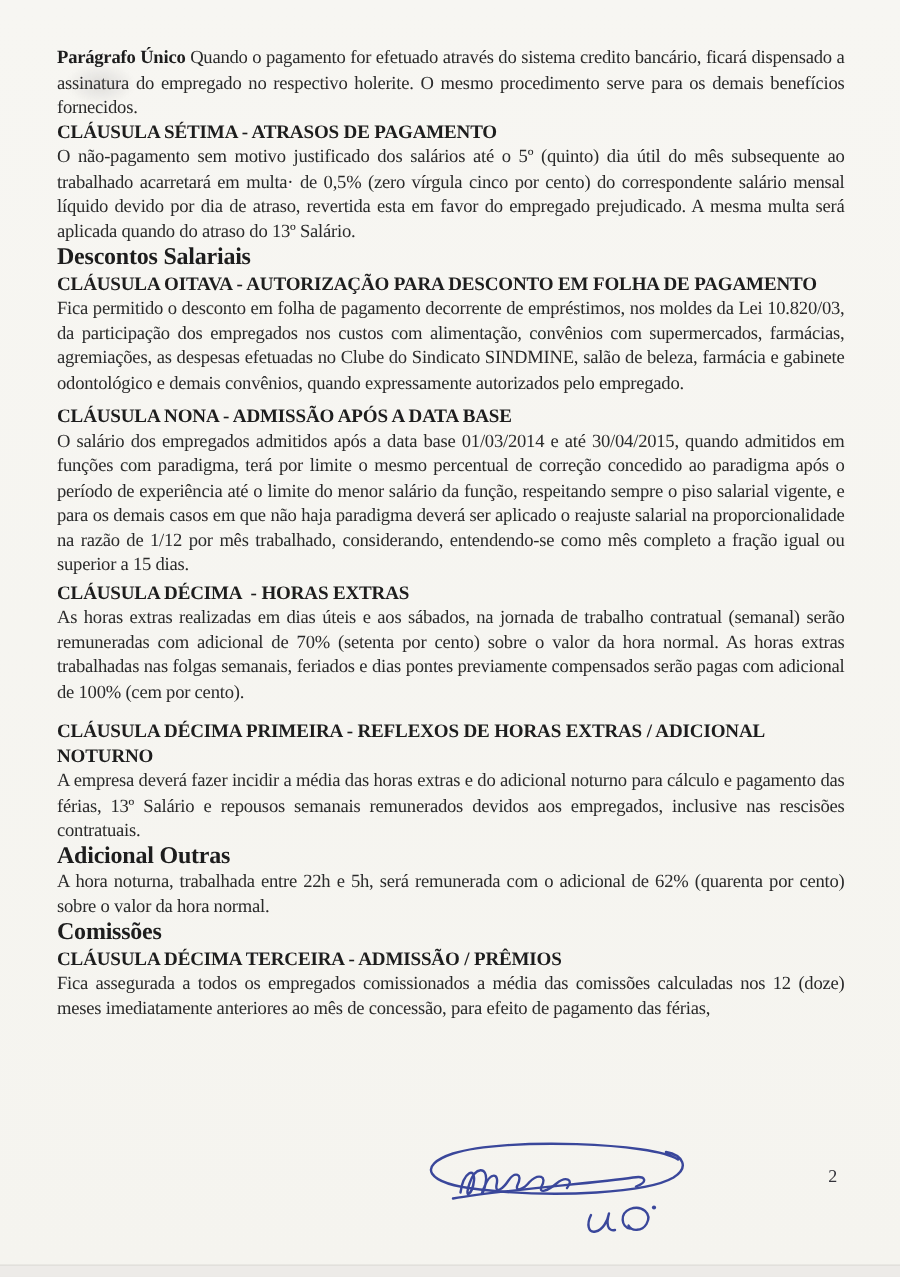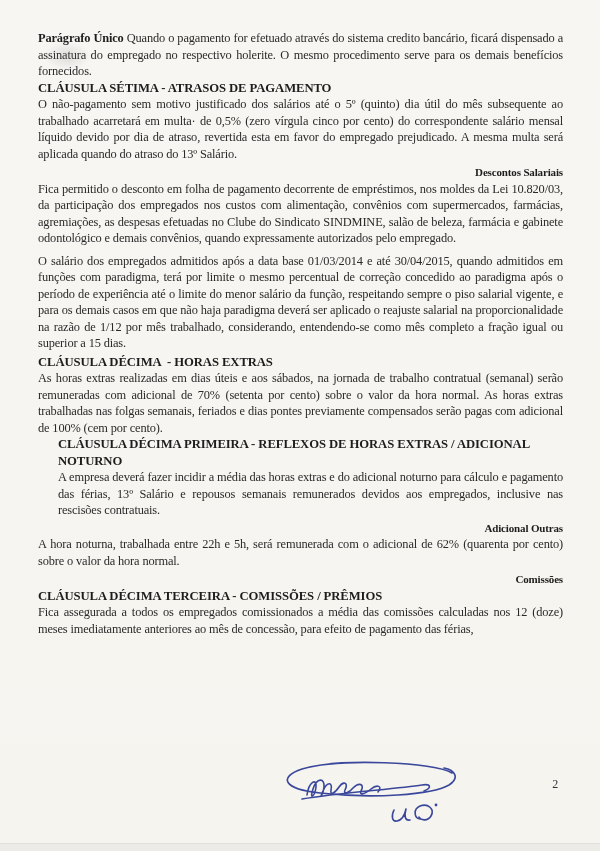--- a/index.html
+++ b/index.html
@@ -15,29 +15,29 @@
     line-height: 16.5px;
     letter-spacing: -0.15px;
     overflow: hidden;
   }
   p.body { text-align: justify; margin: 0; }
   h3.clause {
     font-size: 12.7px; font-weight: bold; color: #1d1d1d;
     margin: 0; white-space: pre-wrap; letter-spacing: -0.1px;
   }
   h4.section {
-    font-size: 11px; font-weight: bold; color: #1d1d1d;
-    text-align: right; margin: 0;
+    font-size: 16px; font-weight: bold; color: #1d1d1d;
+    text-align: left; margin: 0;
   }
   .block { margin: 0; }
   .mb0  { margin-bottom: 0; }
-  .mb1  { margin-bottom: 1px; margin-left: 20px; }
+  .mb1  { margin-bottom: 1px; }
   .mb2  { margin-bottom: 2px; }
   .mb6  { margin-bottom: 6px; }
-  .mb10 { }
+  .mb10 { margin-bottom: 10px; }
   .mb12 { margin-bottom: 12px; }
   .lead-bold { font-weight: bold; color: #1d1d1d; }
   .smudge {
     position: absolute; left: 44px; top: 42px; width: 46px; height: 28px;
     background: radial-gradient(closest-side, rgba(125,122,128,0.20), rgba(125,122,128,0));
     filter: blur(1px);
     pointer-events: none;
   }
   .signature {
     position: absolute; left: 274px; top: 758px;
@@ -62,25 +62,27 @@
   <p class="body mb10"><b class="lead-bold">Parágrafo Único</b> <span>Quando o pagamento for efetuado através do sistema credito bancário, ficará dispensado a assinatura do empregado no respectivo holerite. O mesmo procedimento serve para os demais benefícios fornecidos.</span></p>
 
   <div class="block mb2">
     <h3 class="clause">CLÁUSULA SÉTIMA - ATRASOS DE PAGAMENTO</h3>
     <p class="body">O não-pagamento sem motivo justificado dos salários até o 5º (quinto) dia útil do mês subsequente ao trabalhado acarretará em multa· de 0,5% (zero vírgula cinco por cento) do correspondente salário mensal líquido devido por dia de atraso, revertida esta em favor do empregado prejudicado. A mesma multa será aplicada quando do atraso do 13º Salário.</p>
   </div>
 
   <h4 class="section mb12">Descontos Salariais</h4>
 
   <div class="block mb6">
+    <h3 class="clause">CLÁUSULA OITAVA - AUTORIZAÇÃO PARA DESCONTO EM FOLHA DE PAGAMENTO</h3>
     <p class="body">Fica permitido o desconto em folha de pagamento decorrente de empréstimos, nos moldes da Lei 10.820/03, da participação dos empregados nos custos com alimentação, convênios com supermercados, farmácias, agremiações, as despesas efetuadas no Clube do Sindicato SINDMINE, salão de beleza, farmácia e gabinete odontológico e demais convênios, quando expressamente autorizados pelo empregado.</p>
   </div>
 
 
   <div class="block mb2">
+    <h3 class="clause">CLÁUSULA NONA - ADMISSÃO APÓS A DATA BASE</h3>
     <p class="body">O salário dos empregados admitidos após a data base 01/03/2014 e até 30/04/2015, quando admitidos em funções com paradigma, terá por limite o mesmo percentual de correção concedido ao paradigma após o período de experiência até o limite do menor salário da função, respeitando sempre o piso salarial vigente, e para os demais casos em que não haja paradigma deverá ser aplicado o reajuste salarial na proporcionalidade na razão de 1/12 por mês trabalhado, considerando, entendendo-se como mês completo a fração igual ou superior a 15 dias.</p>
   </div>
 
 
   <div class="block mb10">
     <h3 class="clause">CLÁUSULA DÉCIMA  - HORAS EXTRAS</h3>
     <p class="body">As horas extras realizadas em dias úteis e aos sábados, na jornada de trabalho contratual (semanal) serão remuneradas com adicional de 70% (setenta por cento) sobre o valor da hora normal. As horas extras trabalhadas nas folgas semanais, feriados e dias pontes previamente compensados serão pagas com adicional de 100% (cem por cento).</p>
   </div>
 
   <div class="block mb1">
@@ -90,21 +92,21 @@
 
   <h4 class="section mb10">Adicional Outras</h4>
 
   <div class="block mb2">
     <p class="body">A hora noturna, trabalhada entre 22h e 5h, será remunerada com o adicional de 62% (quarenta por cento) sobre o valor da hora normal.</p>
   </div>
 
   <h4 class="section mb10">Comissões</h4>
 
   <div class="block mb0">
-    <h3 class="clause">CLÁUSULA DÉCIMA TERCEIRA - COMISSÕES / PRÊMIOS</h3>
+    <h3 class="clause">CLÁUSULA DÉCIMA TERCEIRA - ADMISSÃO / PRÊMIOS</h3>
     <p class="body">Fica assegurada a todos os empregados comissionados a média das comissões calculadas nos 12 (doze) meses imediatamente anteriores ao mês de concessão, para efeito de pagamento das férias,</p>
   </div>
 
   <svg class="signature" viewBox="0 0 214 74" aria-hidden="true">
     <g fill="none" stroke="#3a479b" stroke-width="1.6" stroke-linecap="round" stroke-linejoin="round">
       <path d="M178,15 C162,4 64,0 28,11 C4,19 9,31 46,35 C98,41 158,37 175,27 C186,20 181,12 170,10"></path>
       <path d="M28,41 C62,35 122,31 148,27 C157,25.5 158,30 150,33"></path>
       <path d="M33,37 C35,23 43,20 42,29 C41,38 35,43 39,31 C43,19 51,20 50,29 C49,37 45,42 49,33 C53,23 59,24 57,32 C56,38 61,35 65,29 C69,23 75,24 71,32 C69,37 75,35 79,30 C85,24 91,26 87,33 C85,38 91,36 97,31 C103,26 109,28 104,34"></path>
       <path d="M120,52 C117,58 118,64 123,63 C128,62 131,56 132,51 C130,58 131,63 136,62"></path>
       <path d="M146,61 C140,60 139,51 146,48 C154,45 161,51 157,58 C154,63 147,63 145,59"></path>

